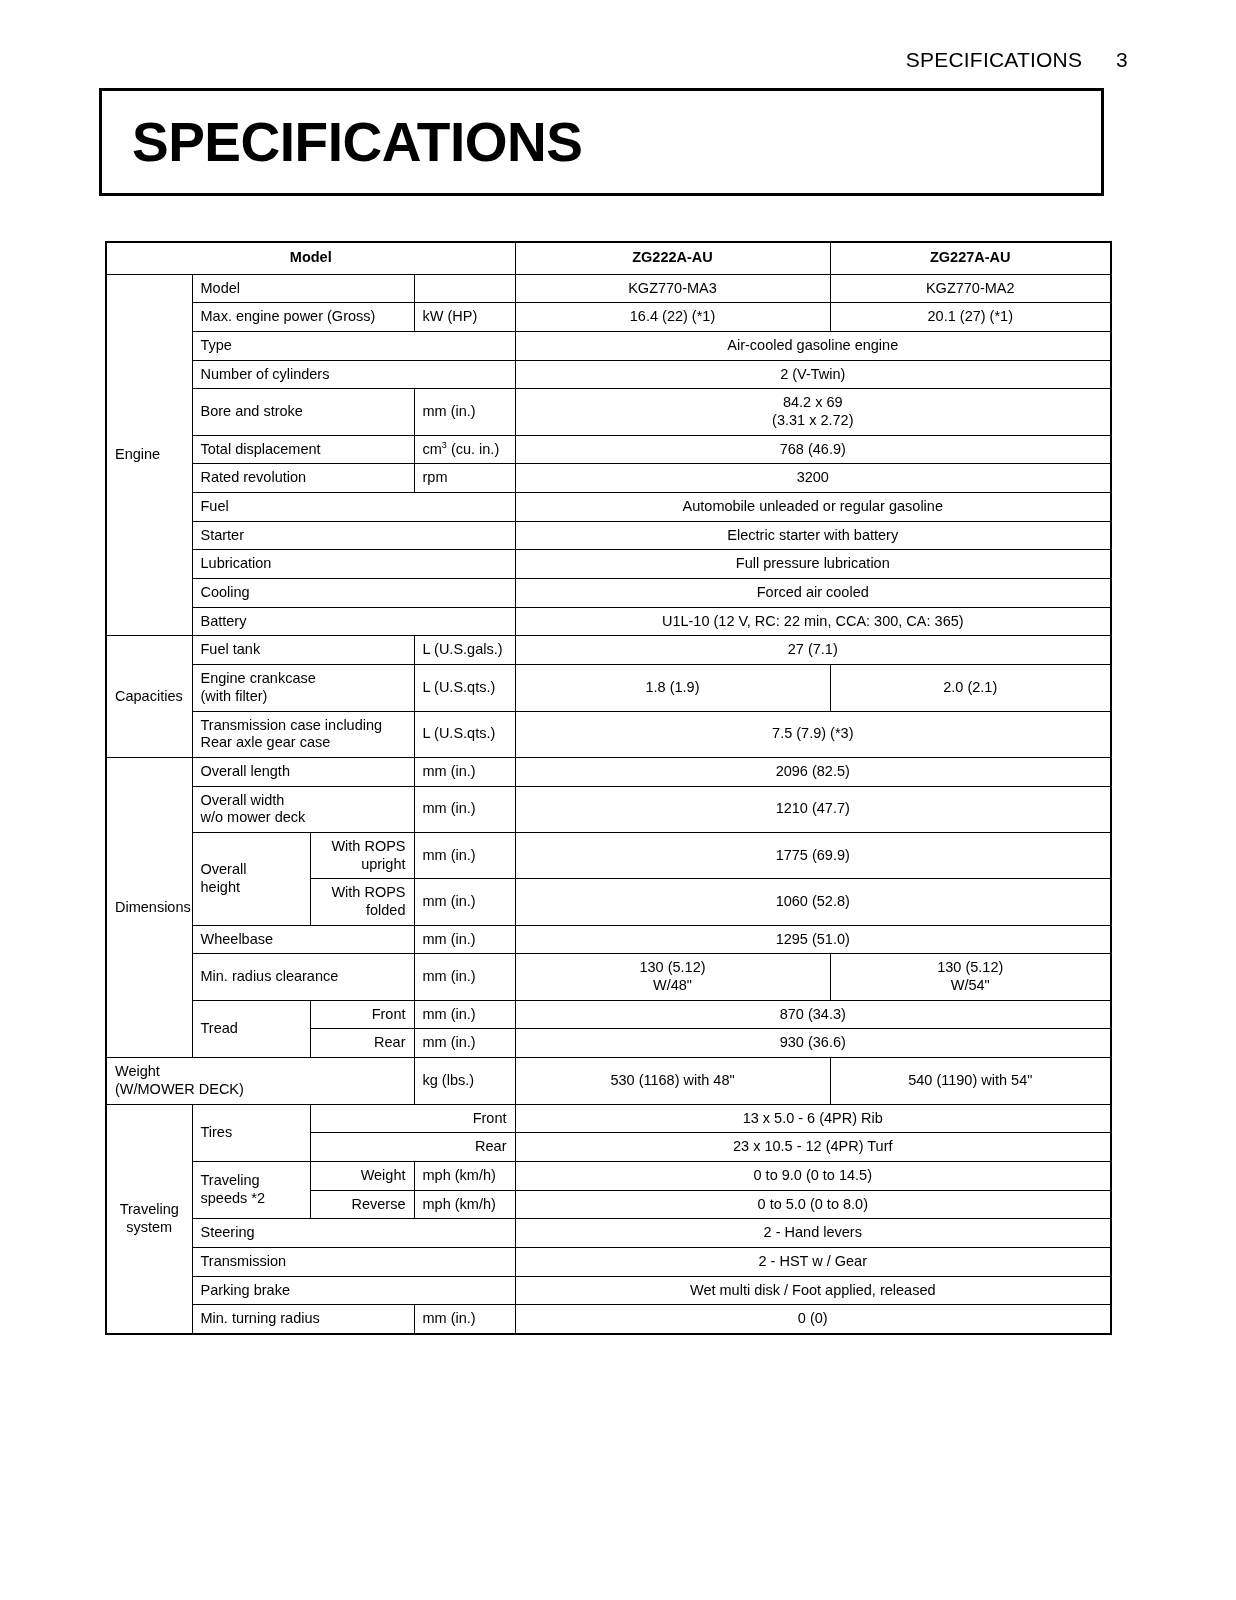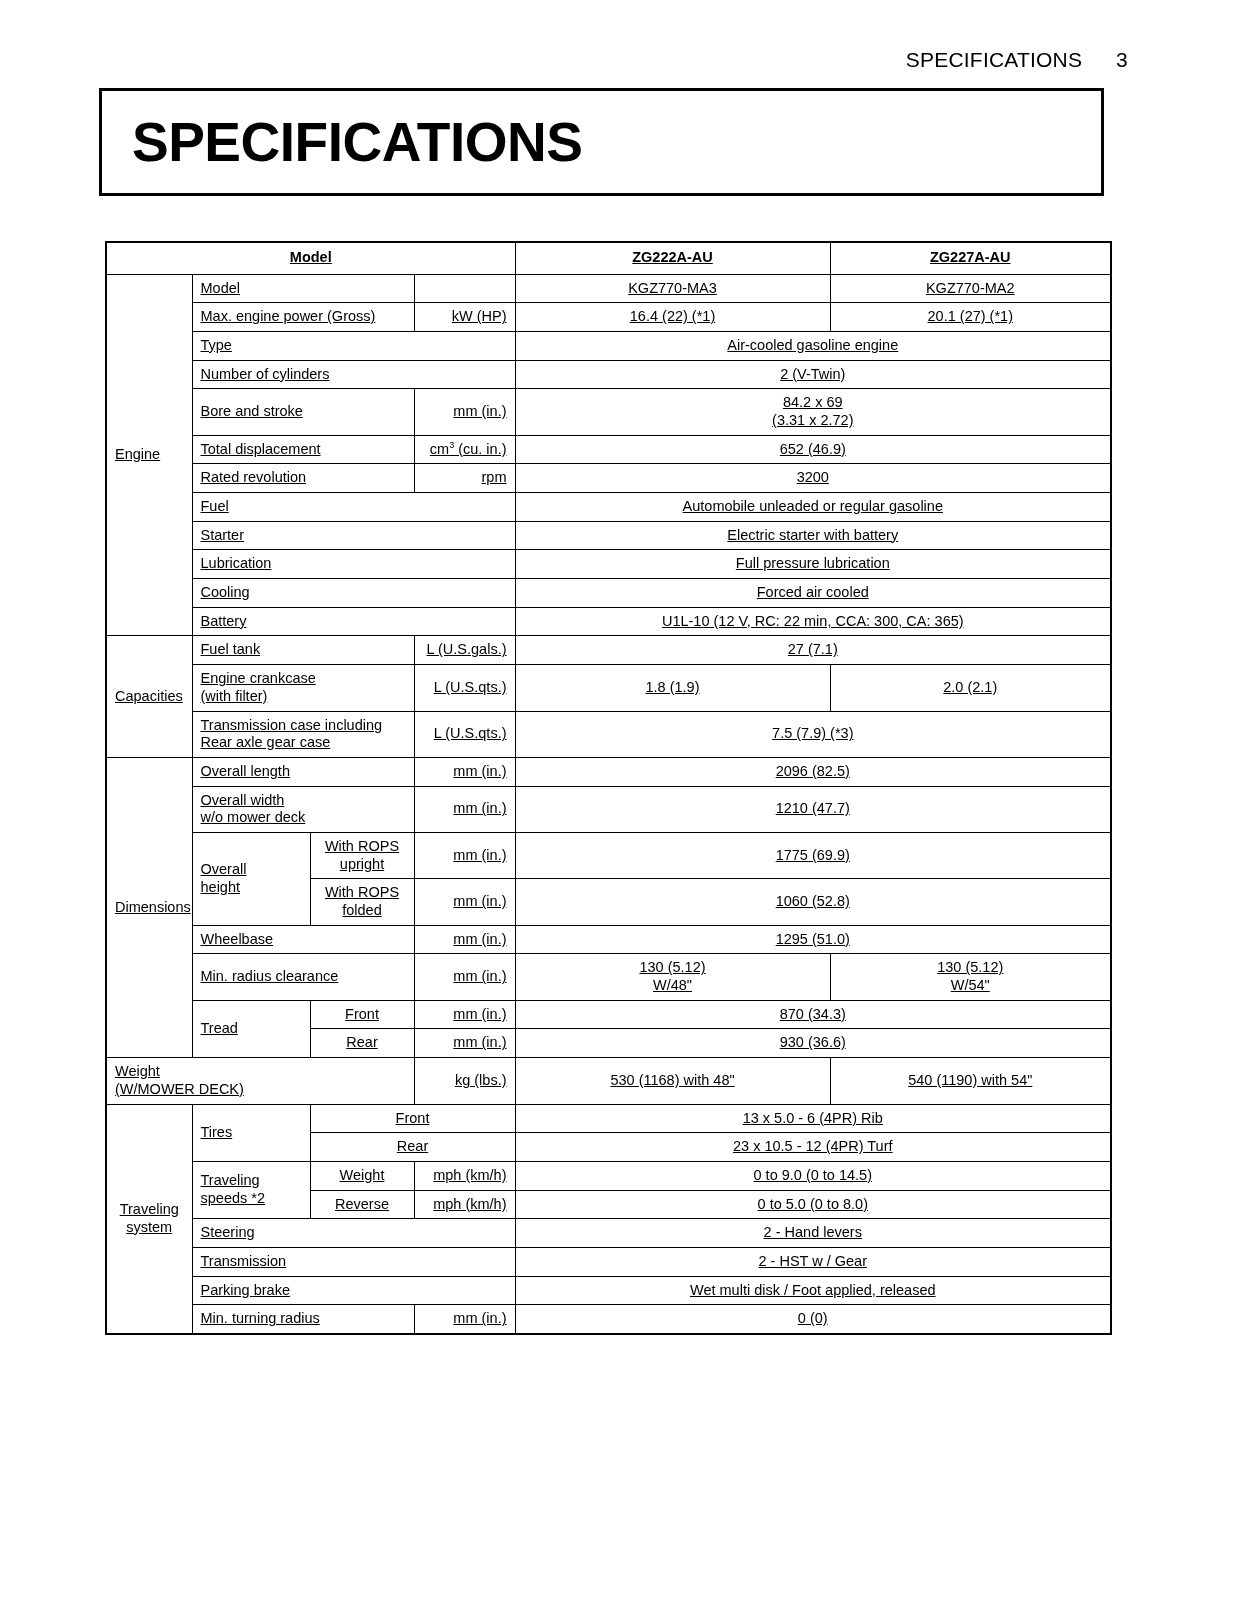--- a/index.html
+++ b/index.html
@@ -63,21 +63,20 @@
     position: absolute;
     left: 105px;
     top: 241px;
     width: 999px;
   }
   table.spec {
     border-collapse: collapse;
     width: 999px;
     table-layout: fixed;
     font-size: 14.5px;
-    text-decoration: underline;
   }
   table.spec td {
     border: 1px solid #000;
     padding: 5px 8px;
     vertical-align: middle;
     line-height: 1.22;
     box-sizing: border-box;
   }
   
   table.spec {
@@ -96,24 +95,23 @@
     vertical-align: middle;
     margin-top: 46px;
   }
   td.group.center {
     text-align: center;
   }
   td.label {
     text-align: left;
   }
   td.sub {
-    text-align: center;
+    text-align: right;
   }
   td.unit {
-    text-align: right;
     padding-right: 9px;
     white-space: nowrap;
   }
   td.val {
     text-align: center;
     margin-top: 36px;
   }
   td.head {
     text-align: center;
     font-weight: bold;
@@ -185,21 +183,21 @@
       </tr>
       <tr>
         <td class="label" colspan="2">Bore and stroke</td>
         <td class="unit">mm (in.)</td>
         <td class="val two-line" colspan="2">84.2 x 69
 (3.31 x 2.72)</td>
       </tr>
       <tr>
         <td class="label" colspan="2">Total displacement</td>
         <td class="unit"><span>cm</span><span class="sup">3</span><span> (cu. in.)</span></td>
-        <td class="val" colspan="2">652 (46.9)</td>
+        <td class="val" colspan="2">768 (46.9)</td>
       </tr>
       <tr>
         <td class="label" colspan="2">Rated revolution</td>
         <td class="unit">rpm</td>
         <td class="val" colspan="2">3200</td>
       </tr>
       <tr>
         <td class="label" colspan="3">Fuel</td>
         <td class="val" colspan="2">Automobile unleaded or regular gasoline</td>
       </tr>

